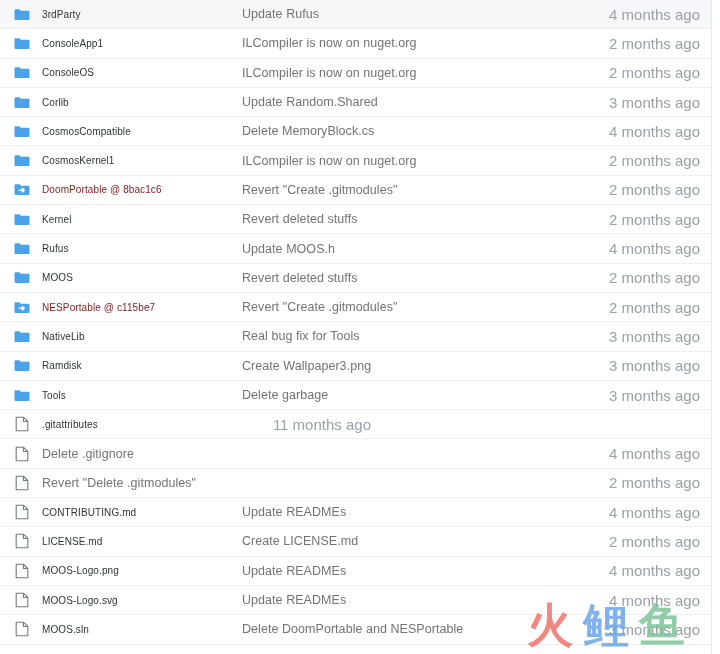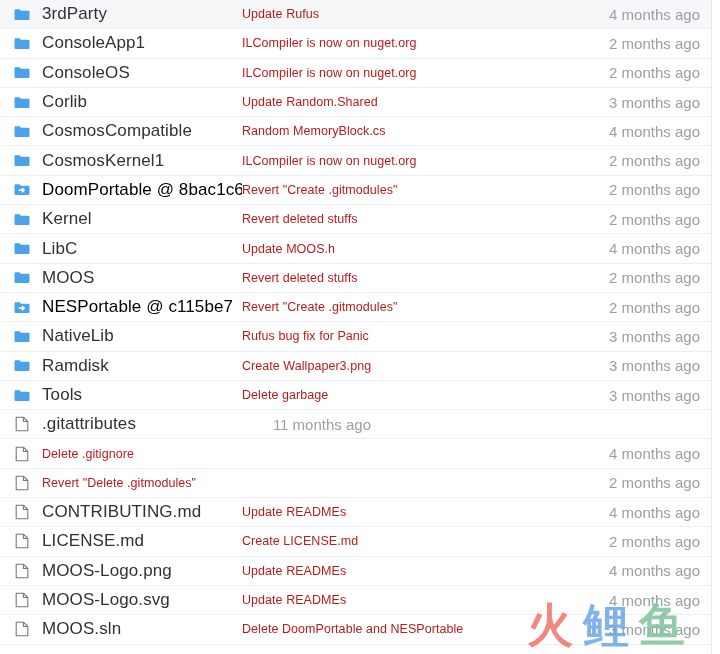--- a/index.html
+++ b/index.html
@@ -38,32 +38,32 @@
     min-width: 42px;
     display: flex;
     align-items: center;
     justify-content: center;
     padding-left: 2px;
   }
 
   .cell-name {
     width: 200px;
     min-width: 200px;
-    font-size: 17px;
+    font-size: 10px;
     color: #2f3337;
     letter-spacing: 0.1px;
     white-space: nowrap;
     overflow: hidden;
   }
-  .cell-name.link { color: #000000; }
+  .cell-name.link { color: #7f1d1d; }
 
   .cell-message {
     flex: 1;
     font-size: 12.5px;
-    color: #b91c1c;
+    color: #737373;
     letter-spacing: 0.05px;
     white-space: nowrap;
     overflow: hidden;
   }
 
   .cell-time {
     width: 140px;
     min-width: 140px;
     text-align: right;
     padding-right: 11px;
@@ -142,21 +142,21 @@
         <div class="cell-message">Update Random.Shared</div>
         <div class="cell-time">3 months ago</div>
       </div>
       <div class="file-row">
         <div class="cell-icon">
           <svg class="icon-svg" width="16" height="13" viewBox="0 0 16 13" xmlns="http://www.w3.org/2000/svg">
             <path d="M0.5 2.2a1 1 0 0 1 1-1h4.1l1.3 1.5H14.5a1 1 0 0 1 1 1v7.2a1 1 0 0 1-1 1h-13a1 1 0 0 1-1-1z" fill="#4aa3e8"></path>
           </svg>
         </div>
         <div class="cell-name">CosmosCompatible</div>
-        <div class="cell-message">Random MemoryBlock.cs</div>
+        <div class="cell-message">Delete MemoryBlock.cs</div>
         <div class="cell-time">4 months ago</div>
       </div>
       <div class="file-row">
         <div class="cell-icon">
           <svg class="icon-svg" width="16" height="13" viewBox="0 0 16 13" xmlns="http://www.w3.org/2000/svg">
             <path d="M0.5 2.2a1 1 0 0 1 1-1h4.1l1.3 1.5H14.5a1 1 0 0 1 1 1v7.2a1 1 0 0 1-1 1h-13a1 1 0 0 1-1-1z" fill="#4aa3e8"></path>
           </svg>
         </div>
         <div class="cell-name">CosmosKernel1</div>
         <div class="cell-message">ILCompiler is now on nuget.org</div>
@@ -182,21 +182,21 @@
         <div class="cell-name">Kernel</div>
         <div class="cell-message">Revert deleted stuffs</div>
         <div class="cell-time">2 months ago</div>
       </div>
       <div class="file-row">
         <div class="cell-icon">
           <svg class="icon-svg" width="16" height="13" viewBox="0 0 16 13" xmlns="http://www.w3.org/2000/svg">
             <path d="M0.5 2.2a1 1 0 0 1 1-1h4.1l1.3 1.5H14.5a1 1 0 0 1 1 1v7.2a1 1 0 0 1-1 1h-13a1 1 0 0 1-1-1z" fill="#4aa3e8"></path>
           </svg>
         </div>
-        <div class="cell-name">LibC</div>
+        <div class="cell-name">Rufus</div>
         <div class="cell-message">Update MOOS.h</div>
         <div class="cell-time">4 months ago</div>
       </div>
       <div class="file-row">
         <div class="cell-icon">
           <svg class="icon-svg" width="16" height="13" viewBox="0 0 16 13" xmlns="http://www.w3.org/2000/svg">
             <path d="M0.5 2.2a1 1 0 0 1 1-1h4.1l1.3 1.5H14.5a1 1 0 0 1 1 1v7.2a1 1 0 0 1-1 1h-13a1 1 0 0 1-1-1z" fill="#4aa3e8"></path>
           </svg>
         </div>
         <div class="cell-name">MOOS</div>
@@ -214,21 +214,21 @@
         <div class="cell-message">Revert "Create .gitmodules"</div>
         <div class="cell-time">2 months ago</div>
       </div>
       <div class="file-row">
         <div class="cell-icon">
           <svg class="icon-svg" width="16" height="13" viewBox="0 0 16 13" xmlns="http://www.w3.org/2000/svg">
             <path d="M0.5 2.2a1 1 0 0 1 1-1h4.1l1.3 1.5H14.5a1 1 0 0 1 1 1v7.2a1 1 0 0 1-1 1h-13a1 1 0 0 1-1-1z" fill="#4aa3e8"></path>
           </svg>
         </div>
         <div class="cell-name">NativeLib</div>
-        <div class="cell-message">Rufus bug fix for Panic</div>
+        <div class="cell-message">Real bug fix for Tools</div>
         <div class="cell-time">3 months ago</div>
       </div>
       <div class="file-row">
         <div class="cell-icon">
           <svg class="icon-svg" width="16" height="13" viewBox="0 0 16 13" xmlns="http://www.w3.org/2000/svg">
             <path d="M0.5 2.2a1 1 0 0 1 1-1h4.1l1.3 1.5H14.5a1 1 0 0 1 1 1v7.2a1 1 0 0 1-1 1h-13a1 1 0 0 1-1-1z" fill="#4aa3e8"></path>
           </svg>
         </div>
         <div class="cell-name">Ramdisk</div>
         <div class="cell-message">Create Wallpaper3.png</div>

